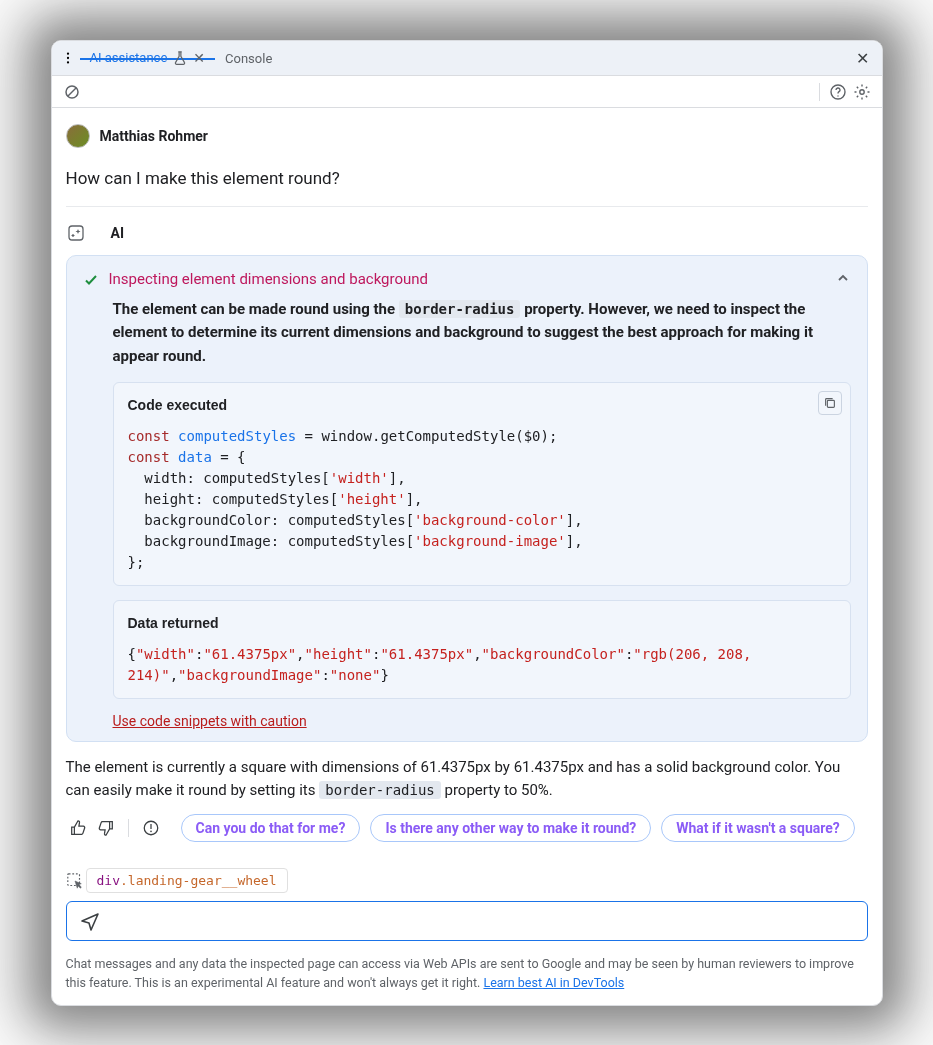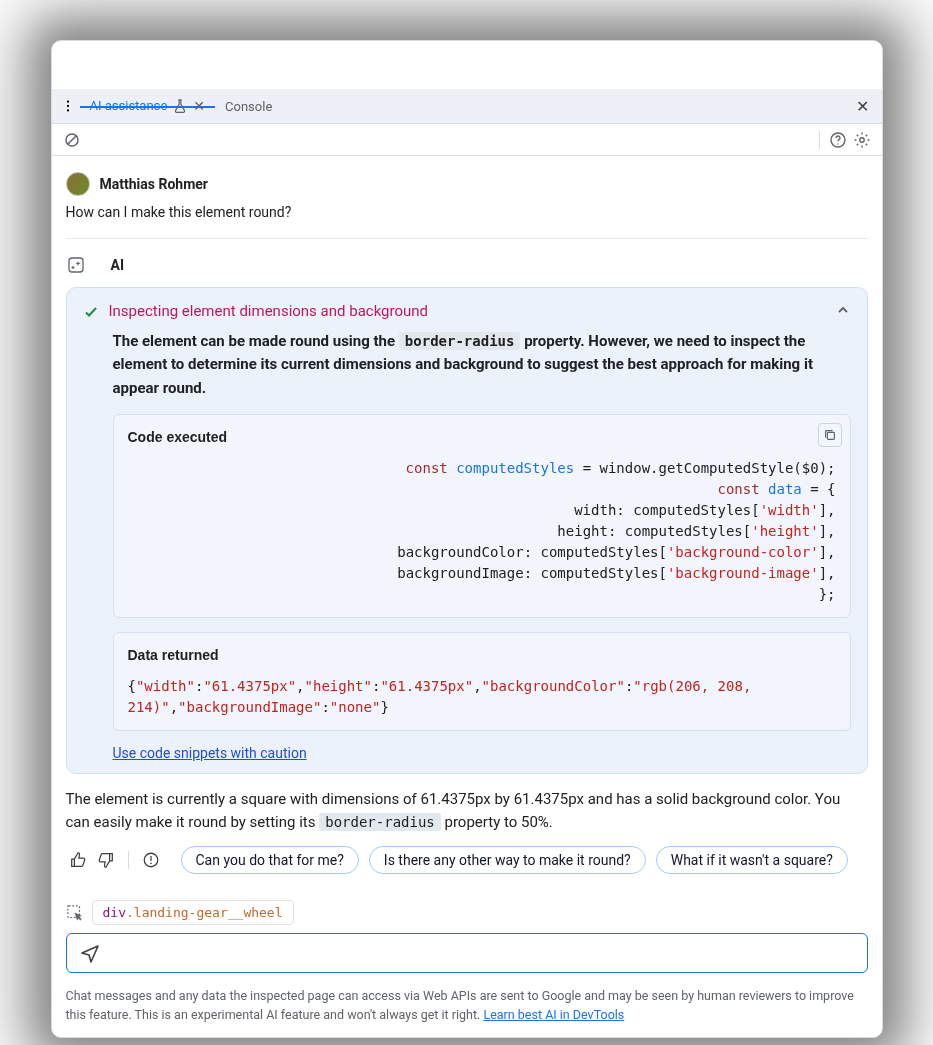--- a/index.html
+++ b/index.html
@@ -20,21 +20,20 @@
     border:1px solid #dadce0;
     display:flex; flex-direction:column;
   }
   
   .tabstrip {
     display:flex; align-items:center;
     background:#edf1f7;
     height:32px;
     padding:17px 4px;
     border-bottom:1px solid #dadce0;
-    margin-top:48px;
   }
   .tabstrip .kebab { width:24px; display:flex; justify-content:center; align-items:center; color:#5f6368; cursor:pointer;}
   .tab {
     display:flex; align-items:center; gap:6px;
     padding:0 10px; height:100%;
     font-size:13px; cursor:pointer;
   }
   .tab.active { color:#1a73e8; border-bottom:2px solid #1a73e8; margin-bottom:-1px; background:#edf1f7;}
   .tab .close { color:#5f6368; font-size:14px; }
   .tab.inactive { color:#5f6368; }
@@ -46,21 +45,21 @@
     border-bottom:1px solid #dadce0;
   }
   .toolbar .spacer { flex:1; }
   .icon-btn { width:24px; height:24px; display:flex; align-items:center; justify-content:center; color:#5f6368; cursor:pointer;}
   .divider { width:1px; height:18px; background:#dadce0; margin:0 6px;}
   
   .content { padding:16px 14px 10px 14px; }
   .user-row { display:flex; align-items:center; gap:10px; padding:0 0 6px 0;}
   .avatar { width:24px; height:24px; border-radius:50%; background:linear-gradient(135deg,#8a6d3b 0%,#6b8e23 100%); border:1px solid #bbb;}
   .username { font-weight:700; font-size:14px;}
-  .question { font-size:14px; margin:2px 0 18px 0;}
+  .question { font-size:17px; margin:14px 0 18px 0;}
   .hr { border:none; border-top:1px solid #e8eaed; margin:0;}
   .ai-row { display:flex; align-items:center; gap:25px; padding:16px 0 12px 0;}
   .ai-label { font-weight:700; font-size:14px;}
   .card {
     background:#ecf2fb; border:1px solid #d2e0f3; border-radius:10px;
     padding:14px 16px 12px 16px; margin-bottom:14px;
   }
   .card-head { display:flex; align-items:flex-start; gap:10px;}
   .card-title { font-size:15px; color:#be185d; flex:1;}
   .card-body { margin:10px 0 0 30px; font-size:15px; line-height:1.55;font-weight:bold;}
@@ -73,32 +72,32 @@
     margin:14px 0 0 30px; padding:12px 14px;
     font-family:ui-monospace,Menlo,Consolas,monospace; font-size:14px;
     line-height:1.5; position:relative;
   }
   .subcard .label { font-family:-apple-system,BlinkMacSystemFont,sans-serif; font-weight:700; font-size:14px; margin-bottom:10px; color:#202124;}
   .copy-btn { position:absolute; top:8px; right:8px; width:24px;height:24px; border:1px solid #cbd4e1; border-radius:4px; display:flex;align-items:center;justify-content:center; color:#5f6368; cursor:pointer; background:#f2f6fc;}
   .kw { color:#a52a2a; } 
   .id { color:#1a73e8; }
   .str { color:#c5221f; }
   .tok { color:#202124; }
-  .caution-link { display:block; margin:14px 0 0 30px; color:#1d4ed8; font-size:14px; text-decoration:underline; cursor:pointer;}
+  .caution-link { display:block; margin:14px 0 0 30px; color:#b91c1c; font-size:14px; text-decoration:underline; cursor:pointer;}
   .followup { font-size:15px; line-height:1.55; margin:4px 0 12px 0;}
   .feedback-row { display:flex; align-items:center; gap:4px; overflow:hidden;}
   .feedback-left { display:flex; align-items:center; gap:4px; }
   .chip-row { display:flex; gap:10px; margin-left:14px; overflow:hidden; white-space:nowrap;}
   .chip {
-    border:1px solid #a8c7fa; color:#0f172a; background:#fff;
+    border:1px solid #a8c7fa; color:#8b5cf6; background:#fff;
     border-radius:16px; padding:5px 14px; font-size:14px; cursor:pointer;
-    white-space:nowrap; flex-shrink:0;
-  }
-  
-  .elem-row { display:flex; align-items:center; gap:8px; padding:16px 14px 8px 14px;}
+    white-space:nowrap; flex-shrink:0;font-weight:bold;
+  }
+  
+  .elem-row { display:flex; align-items:center; gap:2px; padding:16px 14px 8px 14px;}
   .elem-chip {
     border:1px solid #e0e0e0; border-radius:4px; padding:4px 10px;
     font-family:ui-monospace,Menlo,Consolas,monospace; font-size:13px;
   }
   .elem-chip .tag { color:#881280;}
   .elem-chip .cls { color:#c5672b;}
   
   .input-wrap { padding:0 14px 6px 14px; }
   .input {
     display:flex; align-items:center;
@@ -204,21 +203,21 @@
       </div>
 
       <div class="subcard">
         <div class="copy-btn">
           <svg width="14" height="14" viewBox="0 0 16 16" fill="none" stroke="#5f6368" stroke-width="1.3">
               <rect x="5" y="5" width="8" height="8" rx="1"></rect>
               <path d="M3 11V4a1 1 0 0 1 1-1h7"></path>
             </svg>
         </div>
         <div class="label">Code executed</div>
-        <div id="code-block" style="white-space:pre;text-align:right;"><span class="kw">const</span><span class="tok"> </span><span class="id">computedStyles</span><span class="tok"> = window.getComputedStyle($0);</span>
+        <div id="code-block" style="white-space:pre;"><span class="kw">const</span><span class="tok"> </span><span class="id">computedStyles</span><span class="tok"> = window.getComputedStyle($0);</span>
 <span class="kw">const</span><span class="tok"> </span><span class="id">data</span><span class="tok"> = {</span>
 <span class="tok">  width: computedStyles[</span><span class="str">'width'</span><span class="tok">],</span>
 <span class="tok">  height: computedStyles[</span><span class="str">'height'</span><span class="tok">],</span>
 <span class="tok">  backgroundColor: computedStyles[</span><span class="str">'background-color'</span><span class="tok">],</span>
 <span class="tok">  backgroundImage: computedStyles[</span><span class="str">'background-image'</span><span class="tok">],</span>
 <span class="tok">};</span></div>
       </div>
 
       <div class="subcard">
         <div class="label">Data returned</div>

